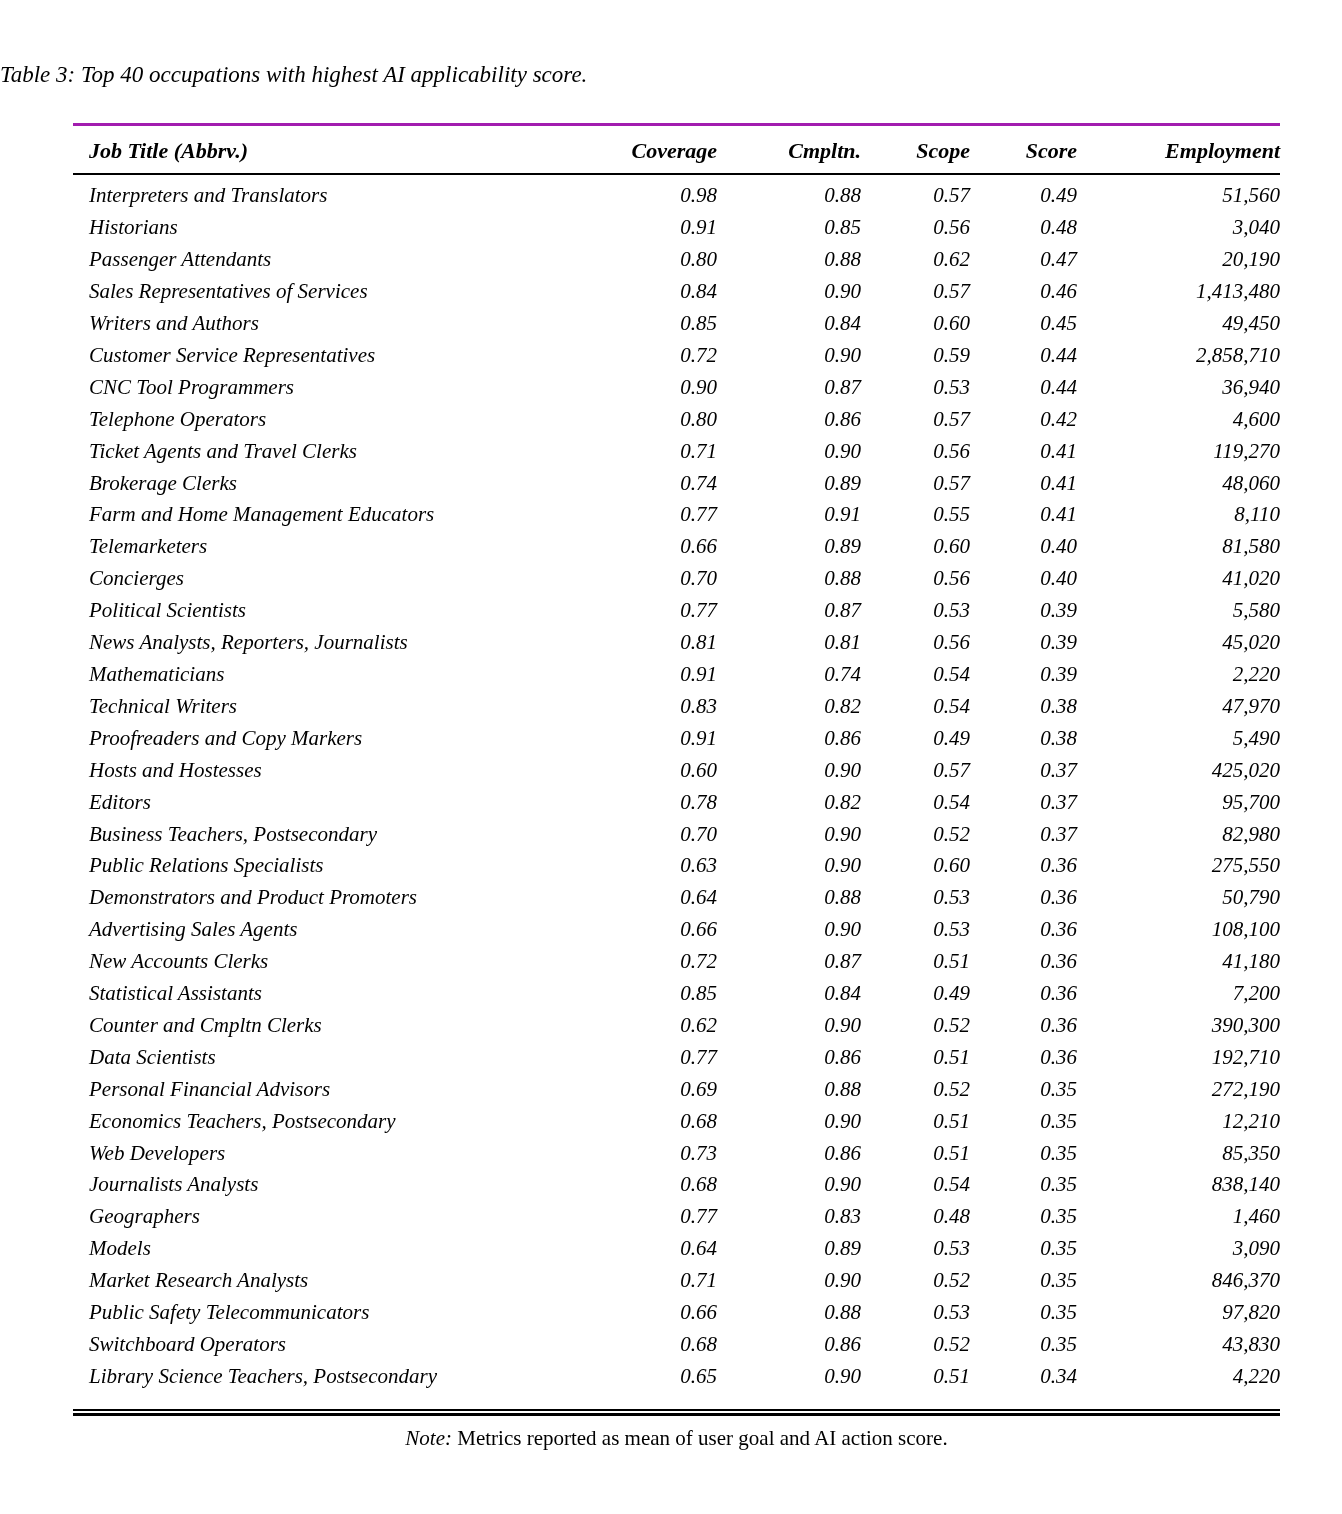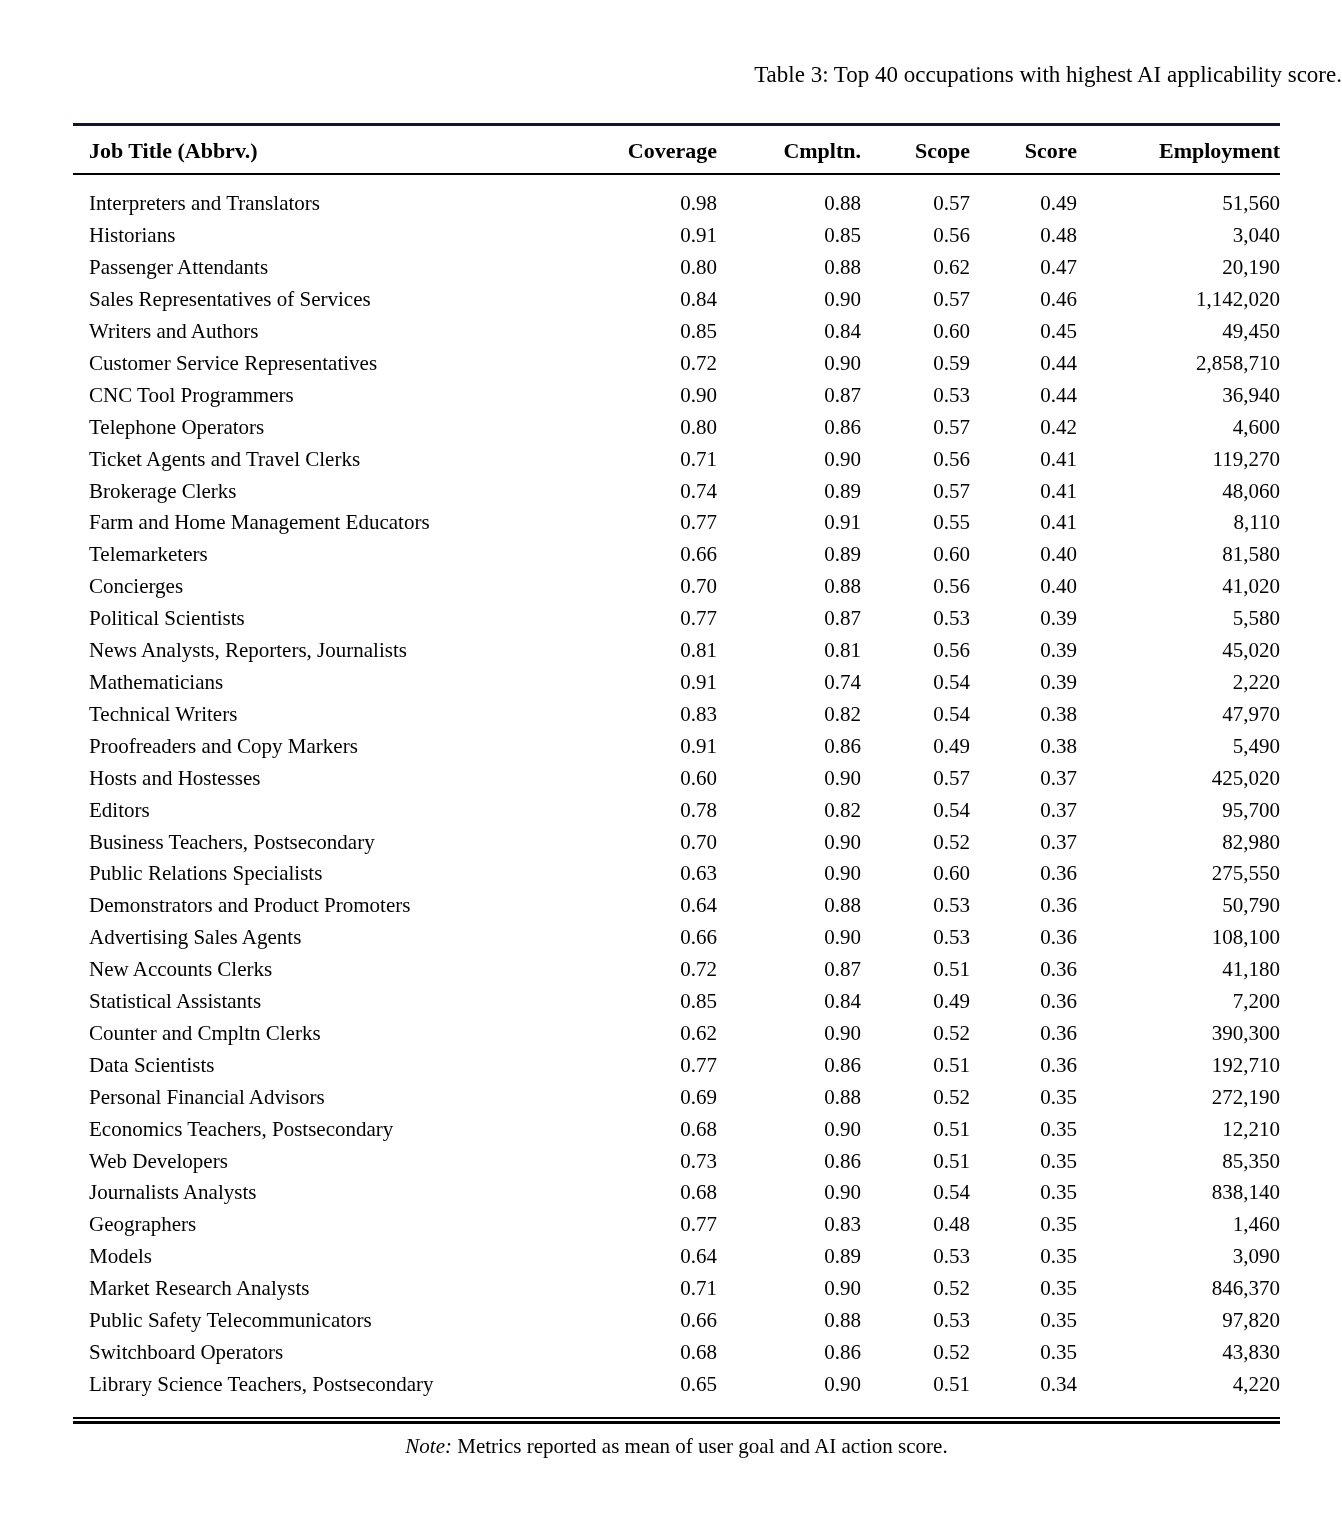--- a/index.html
+++ b/index.html
@@ -12,34 +12,36 @@
   body {
     height: 1514px;
     position: relative;
     overflow: hidden;
   }
   .caption {
     position: absolute;
     top: 62px;
     left: 0;
     width: 100%;
-    text-align: right;
+    text-align: left;
     font-size: 23px;
     color: #000000;
+    font-style: italic;
   }
   .table-container {
     position: absolute;
     top: 123px;
     left: 73px;
     width: 1207px;
   }
   table {
     width: 100%;
     border-collapse: collapse;
-    border-top: 3px solid #0f172a;
+    border-top: 3px solid #a21caf;
+    font-style: italic;
   }
   thead th {
     font-size: 22px;
     font-weight: bold;
     text-align: right;
     padding: 12px 0 9px 0;
     border-bottom: 2px solid #000000;
     line-height: 1.2;
     white-space: nowrap;
   }
@@ -52,21 +54,21 @@
     text-align: right;
     line-height: 31.9px;
     padding: 0;
     white-space: nowrap;
   }
   tbody td:first-child {
     text-align: left;
     padding-left: 16px;
   }
   tbody tr:first-child td {
-    padding-top: 13px;
+    padding-top: 5px;
   }
   tbody tr:last-child td {
     padding-bottom: 16px;
   }
   .bottom-rule {
     height: 7px;
     border-top: 2px solid #000000;
     border-bottom: 3px solid #000000;
   }
   .note {
@@ -134,21 +136,21 @@
           <td>0.62</td>
           <td>0.47</td>
           <td>20,190</td>
         </tr>
         <tr>
           <td>Sales Representatives of Services</td>
           <td>0.84</td>
           <td>0.90</td>
           <td>0.57</td>
           <td>0.46</td>
-          <td>1,142,020</td>
+          <td>1,413,480</td>
         </tr>
         <tr>
           <td>Writers and Authors</td>
           <td>0.85</td>
           <td>0.84</td>
           <td>0.60</td>
           <td>0.45</td>
           <td>49,450</td>
         </tr>
         <tr>

